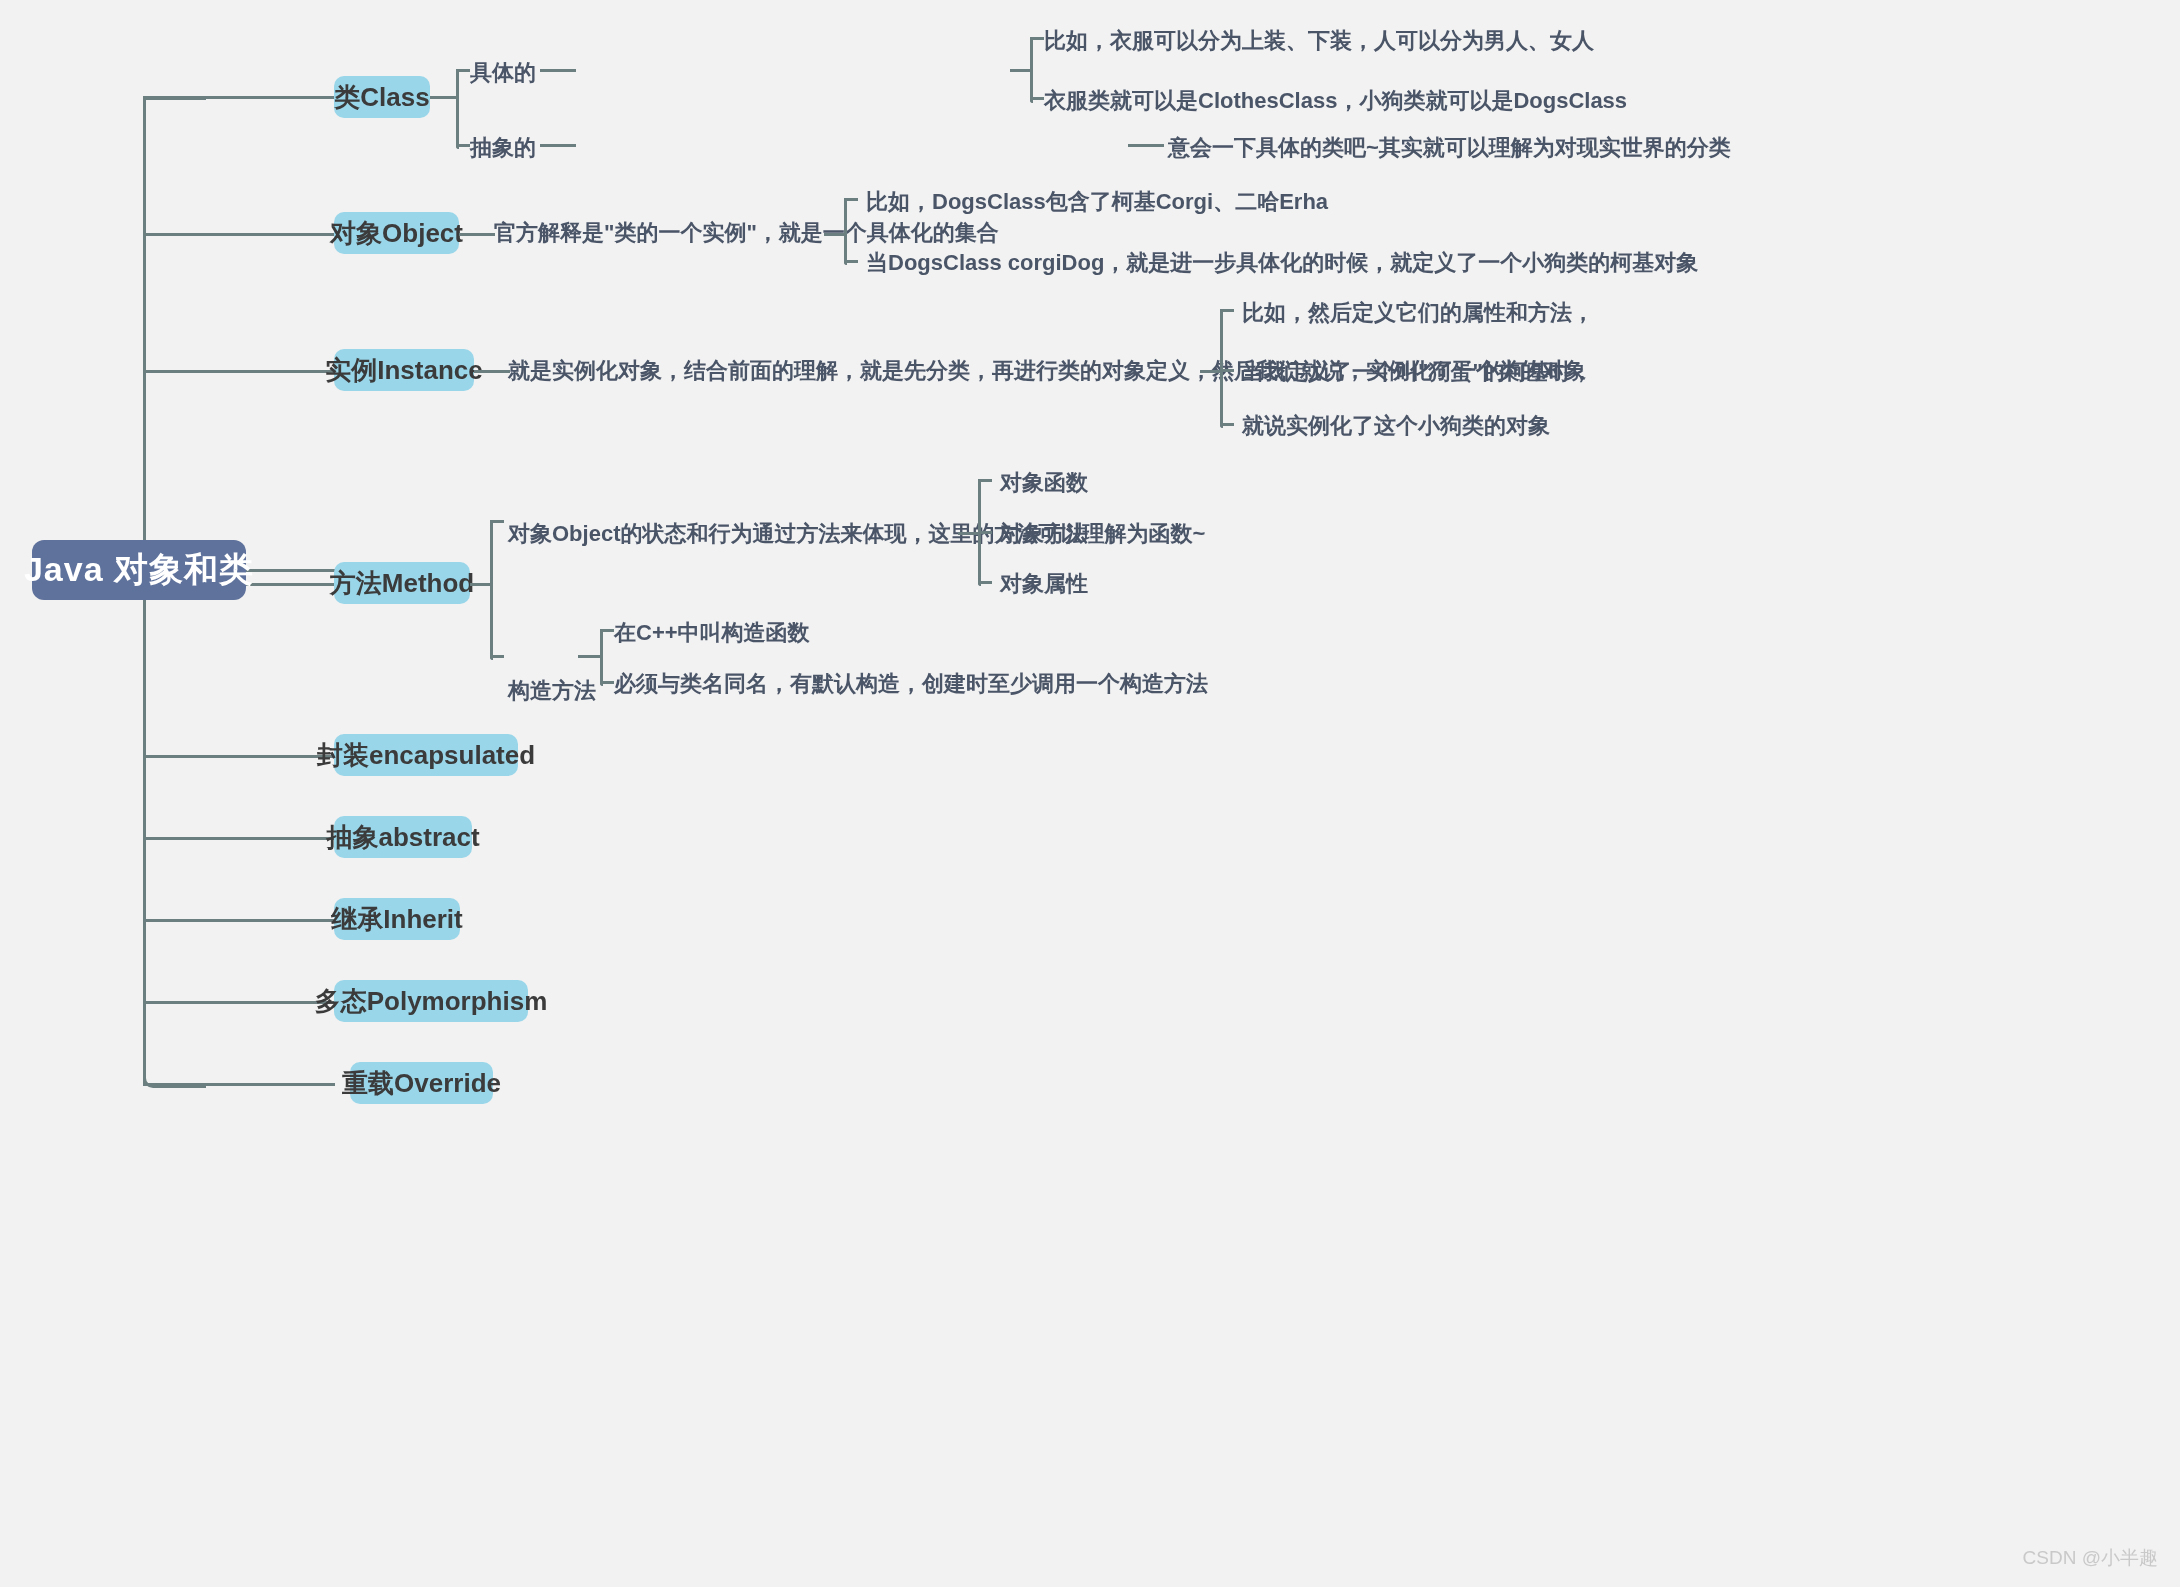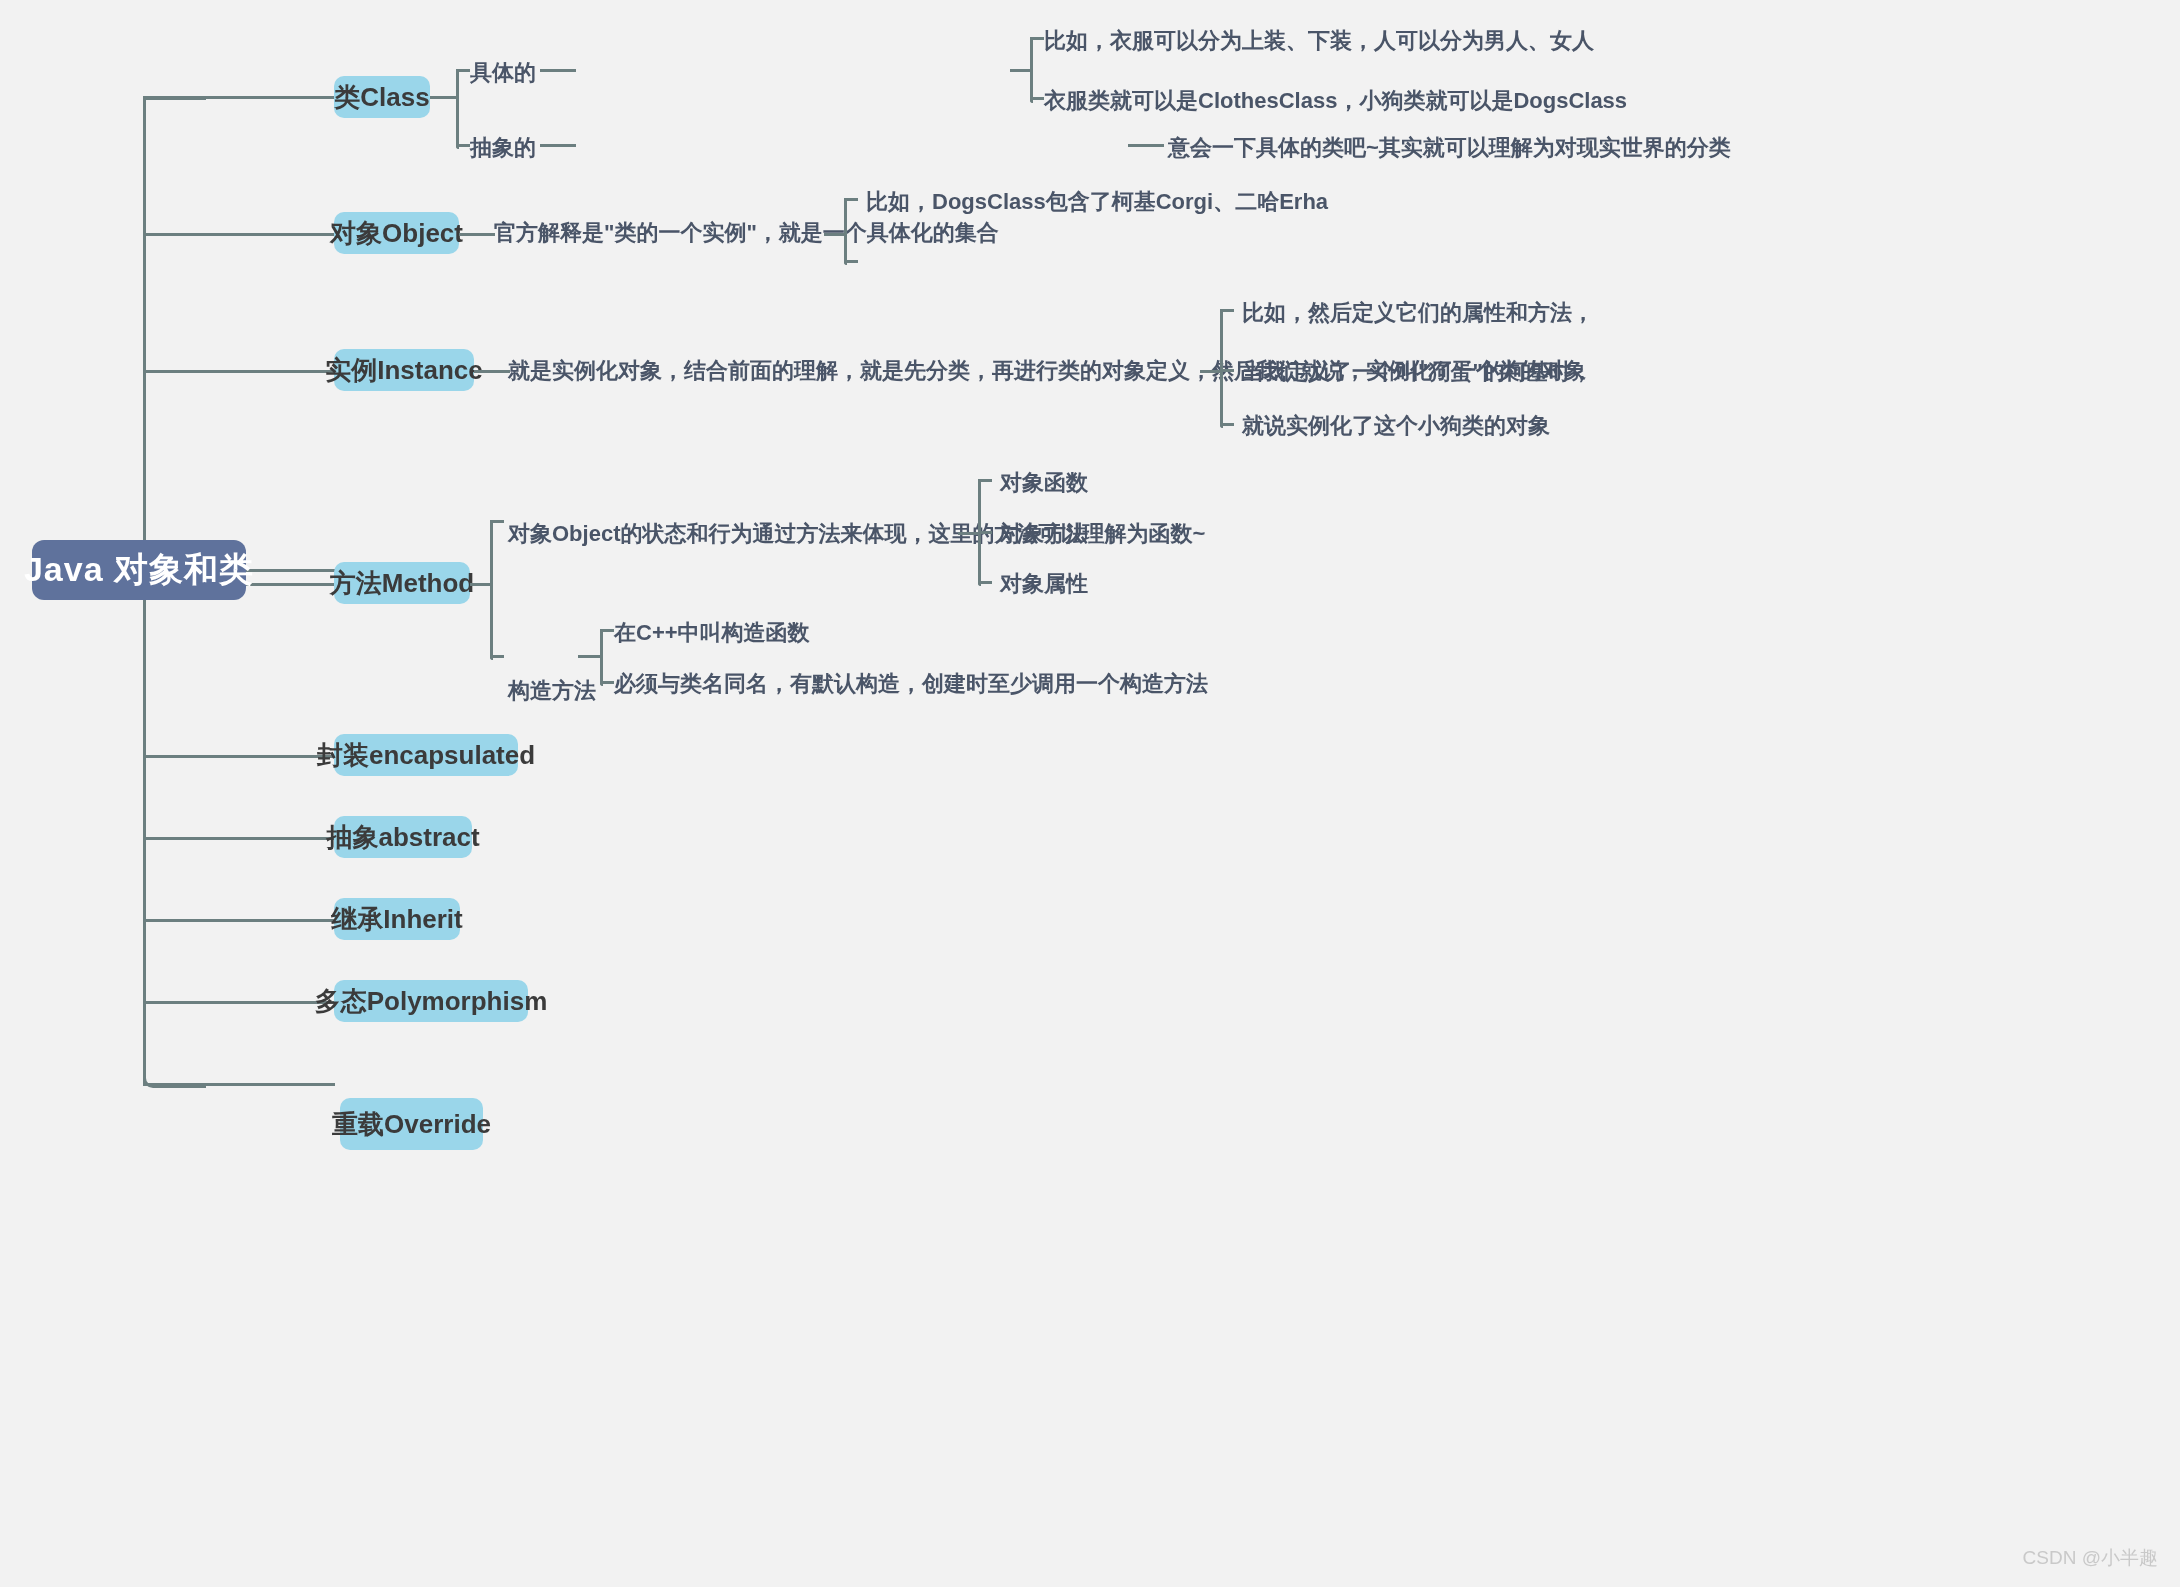--- a/index.html
+++ b/index.html
@@ -140,20 +140,21 @@
   <div class="ln h" style="left:459px; top:233px; width:36px;"></div>
   <div class="txt" style="left:494px; top:222px;">官方解释是"类的一个实例"，就是一个具体化的集合</div>
 
   <div class="ln h" style="left:824px; top:233px; width:22px;"></div>
   <div class="br" style="left:844px; top:200px; width:0; height:35px;"></div>
   <div class="ln v" style="left:844px; top:200px; height:62px;"></div>
   <div class="br-b" style="left:844px; top:231px; width:0; height:31px;"></div>
   <div class="ln h" style="left:844px; top:198px; width:14px;"></div>
   <div class="ln h" style="left:844px; top:260px; width:14px;"></div>
   <div class="txt" style="left:866px; top:191px;">比如，DogsClass包含了柯基Corgi、二哈Erha</div>
+  <div class="txt" style="left:866px; top:252px;">当DogsClass corgiDog，就是进一步具体化的时候，就定义了一个小狗类的柯基对象</div>
 
   <div class="node topic" style="left:334px; top:349px; width:140px; height:42px;">实例Instance</div>
   <div class="ln h" style="left:474px; top:370px; width:36px;"></div>
   <div class="txt" style="left:508px; top:360px;">就是实例化对象，结合前面的理解，就是先分类，再进行类的对象定义，然后我们就说，实例化了一个类的对象</div>
 
   <div class="ln h" style="left:1200px; top:370px; width:22px;"></div>
   <div class="br" style="left:1220px; top:311px; width:0; height:61px;"></div>
   <div class="ln v" style="left:1220px; top:311px; height:114px;"></div>
   <div class="br-b" style="left:1220px; top:369px; width:0; height:56px;"></div>
   <div class="ln h" style="left:1220px; top:309px; width:14px;"></div>
@@ -190,17 +191,17 @@
   <div class="br-b" style="left:600px; top:657px; width:0; height:26px;"></div>
   <div class="ln h" style="left:600px; top:629px; width:14px;"></div>
   <div class="ln h" style="left:600px; top:681px; width:14px;"></div>
   <div class="txt" style="left:614px; top:622px;">在C++中叫构造函数</div>
   <div class="txt" style="left:614px; top:673px;">必须与类名同名，有默认构造，创建时至少调用一个构造方法</div>
 
   <div class="node topic" style="left:334px; top:734px; width:184px; height:42px;">封装encapsulated</div>
   <div class="node topic" style="left:334px; top:816px; width:138px; height:42px;">抽象abstract</div>
   <div class="node topic" style="left:334px; top:898px; width:126px; height:42px;">继承Inherit</div>
   <div class="node topic" style="left:334px; top:980px; width:194px; height:42px;">多态Polymorphism</div>
-  <div class="node topic" style="left:340px; top:1062px; width:143px; height:52px;margin-top:36px;">重载Override</div>
+  <div class="node topic" style="left:350px; top:1062px; width:143px; height:42px;">重载Override</div>
 
   <div class="watermark">CSDN @小半趣</div>
 
 </div>
 
 </body></html>

